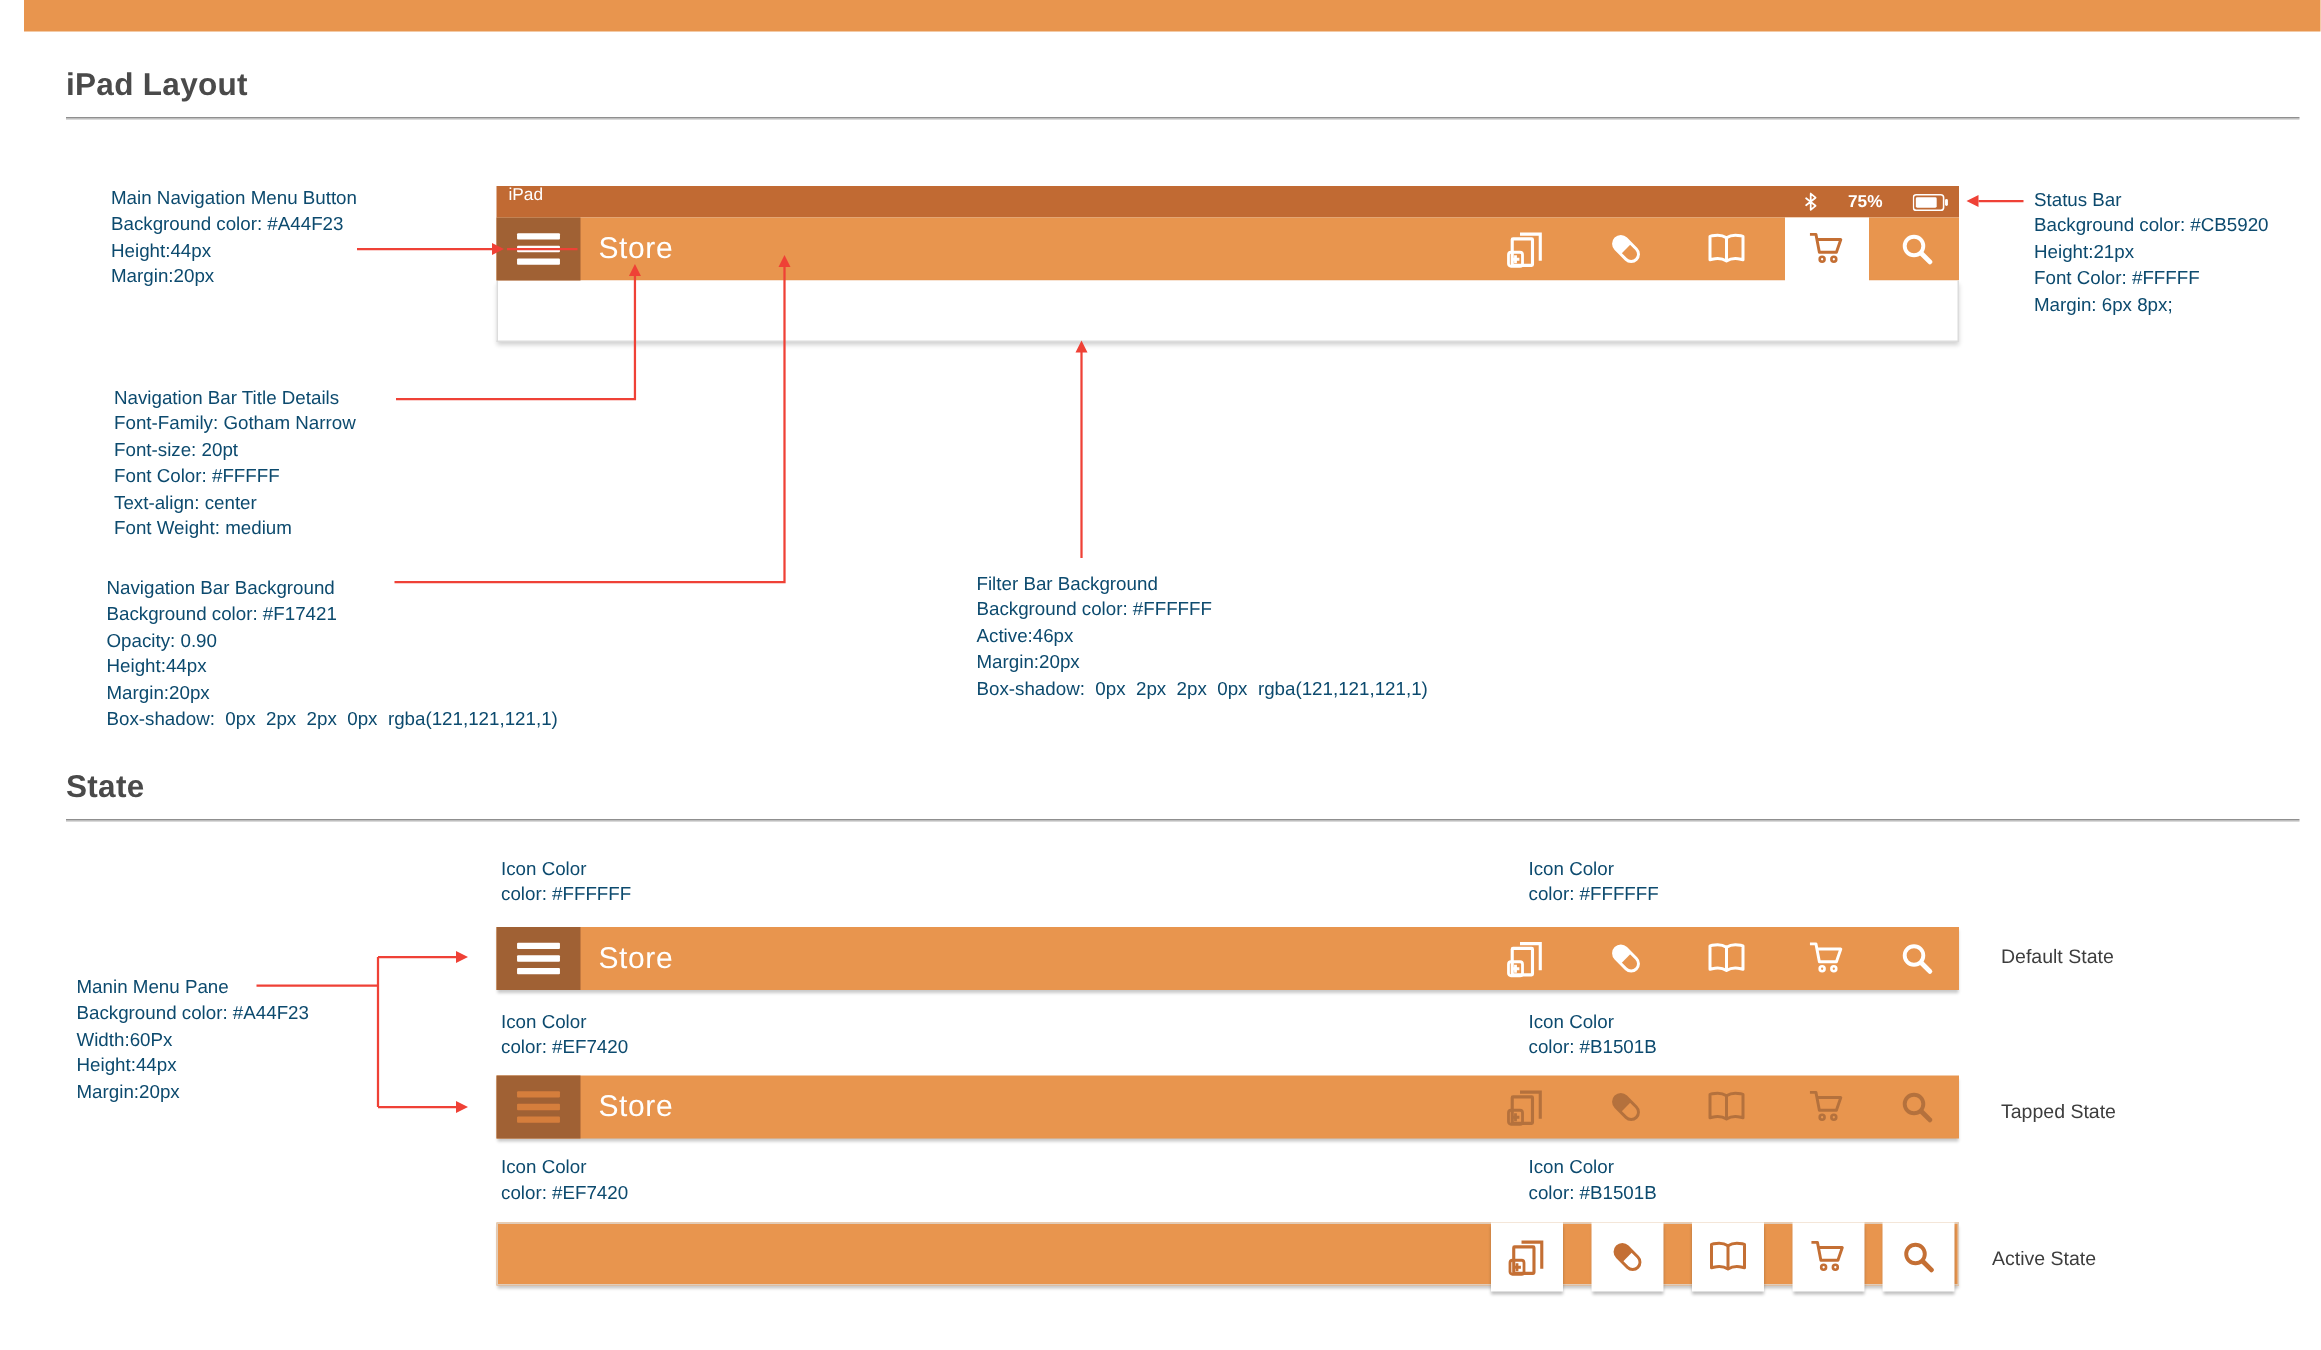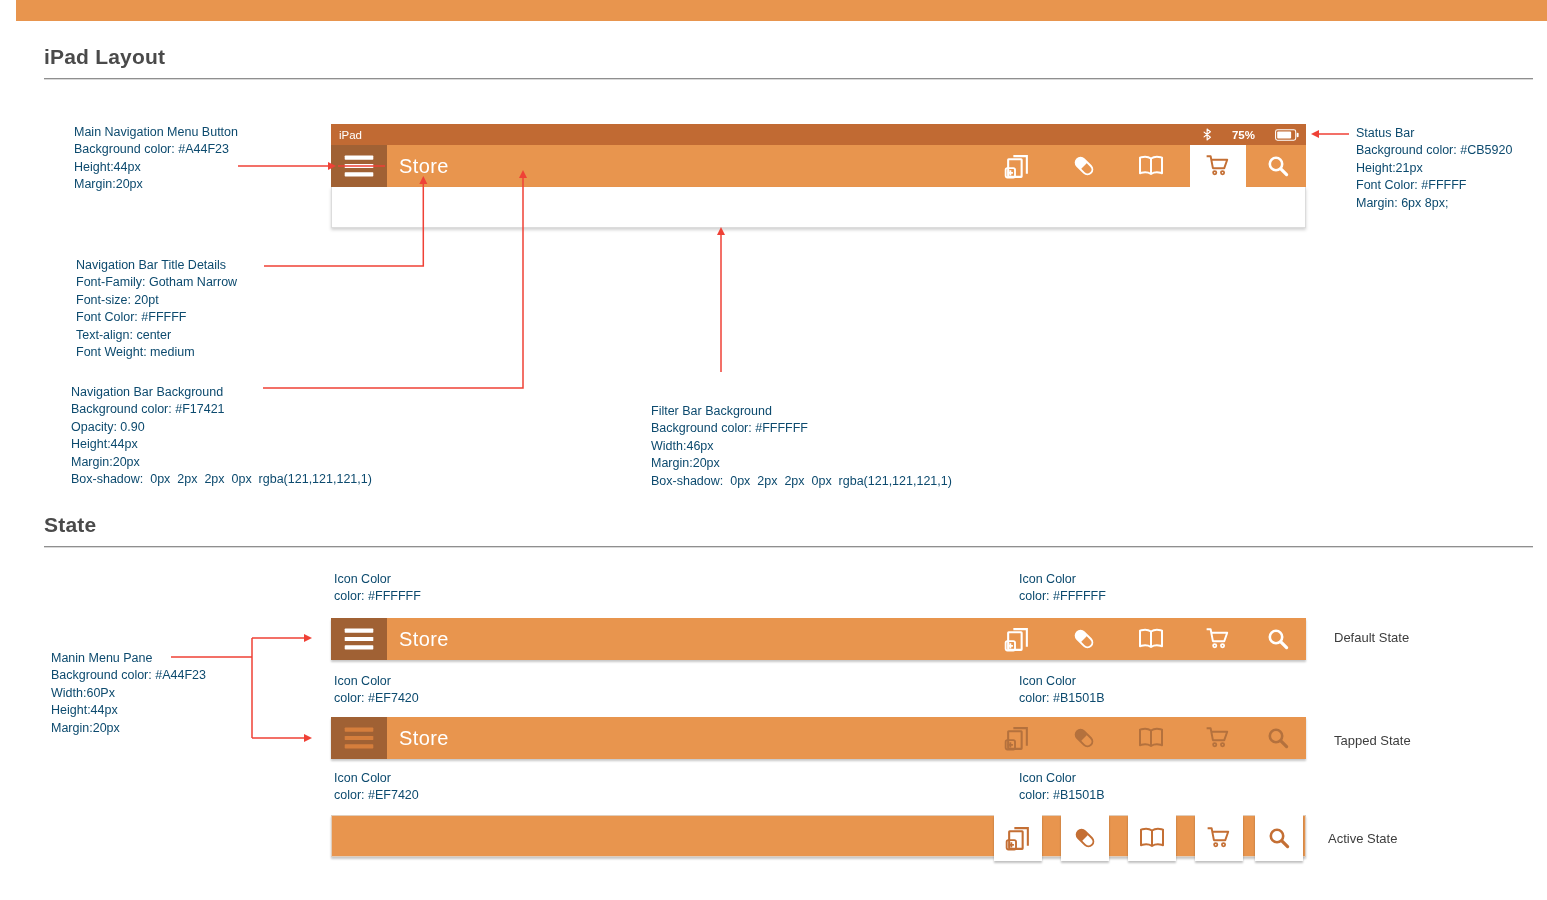--- a/index.html
+++ b/index.html
@@ -10,21 +10,21 @@
   .top-banner{left:0;top:0;width:1547px;height:21px;background:#E8954E;}
   .sec-title{font-size:21px;font-weight:bold;color:#4a4a4a;letter-spacing:.2px;}
   .rule{left:28px;width:1489px;height:1px;background:#8f8f8f;box-shadow:0 1px 0 rgba(0,0,0,.15);}
 
   .note{font-size:12.5px;line-height:17.4px;color:#0c4a6e;}
   .note div{white-space:pre;}
 
   
   .mock{left:315px;top:124px;width:975px;height:105px;}
   .statusbar{left:0;top:0;width:975px;height:21px;background:#C16A33;color:#fff;
-             display:flex;align-items:center;font-size:11.5px;}
+             display:flex;align-items:flex-start;font-size:11.5px;}
   .statusbar .device{margin-left:8px;}
   .statusbar .time{position:absolute;left:0;right:0;text-align:center;font-weight:bold;}
   .statusbar .right{position:absolute;right:7px;top:0;height:21px;display:flex;align-items:center;gap:20px;}
   .statusbar .pct{font-weight:bold;}
 
   .navbar{left:0;width:975px;height:42px;background:#E8954E;}
   .mock .navbar{top:21px;}
   .menu-btn{position:absolute;left:0;top:0;width:56px;height:42px;background:#A06134;
             display:flex;align-items:center;justify-content:center;cursor:pointer;}
   .bar-title{position:absolute;left:68px;top:0;height:42px;display:flex;align-items:center;
@@ -124,24 +124,24 @@
 
   <div class="abs note" style="left:55px;top:384px;">
     <div>Navigation Bar Background</div>
     <div>Background color: #F17421</div>
     <div>Opacity: 0.90</div>
     <div>Height:44px</div>
     <div>Margin:20px</div>
     <div>Box-shadow:  0px  2px  2px  0px  rgba(121,121,121,1)</div>
   </div>
 
-  <div class="abs note" style="left:635px;top:403px;">
+  <div class="abs note" style="left:635px;top:381px;">
     <div>Filter Bar Background</div>
     <div>Background color: #FFFFFF</div>
-    <div>Width:46px</div>
+    <div>Active:46px</div>
     <div>Margin:20px</div>
     <div>Box-shadow:  0px  2px  2px  0px  rgba(121,121,121,1)</div>
   </div>
 
   <div class="abs note" style="left:1340px;top:125px;">
     <div>Status Bar</div>
     <div>Background color: #CB5920</div>
     <div>Height:21px</div>
     <div>Font Color: #FFFFF</div>
     <div>Margin: 6px 8px;</div>

